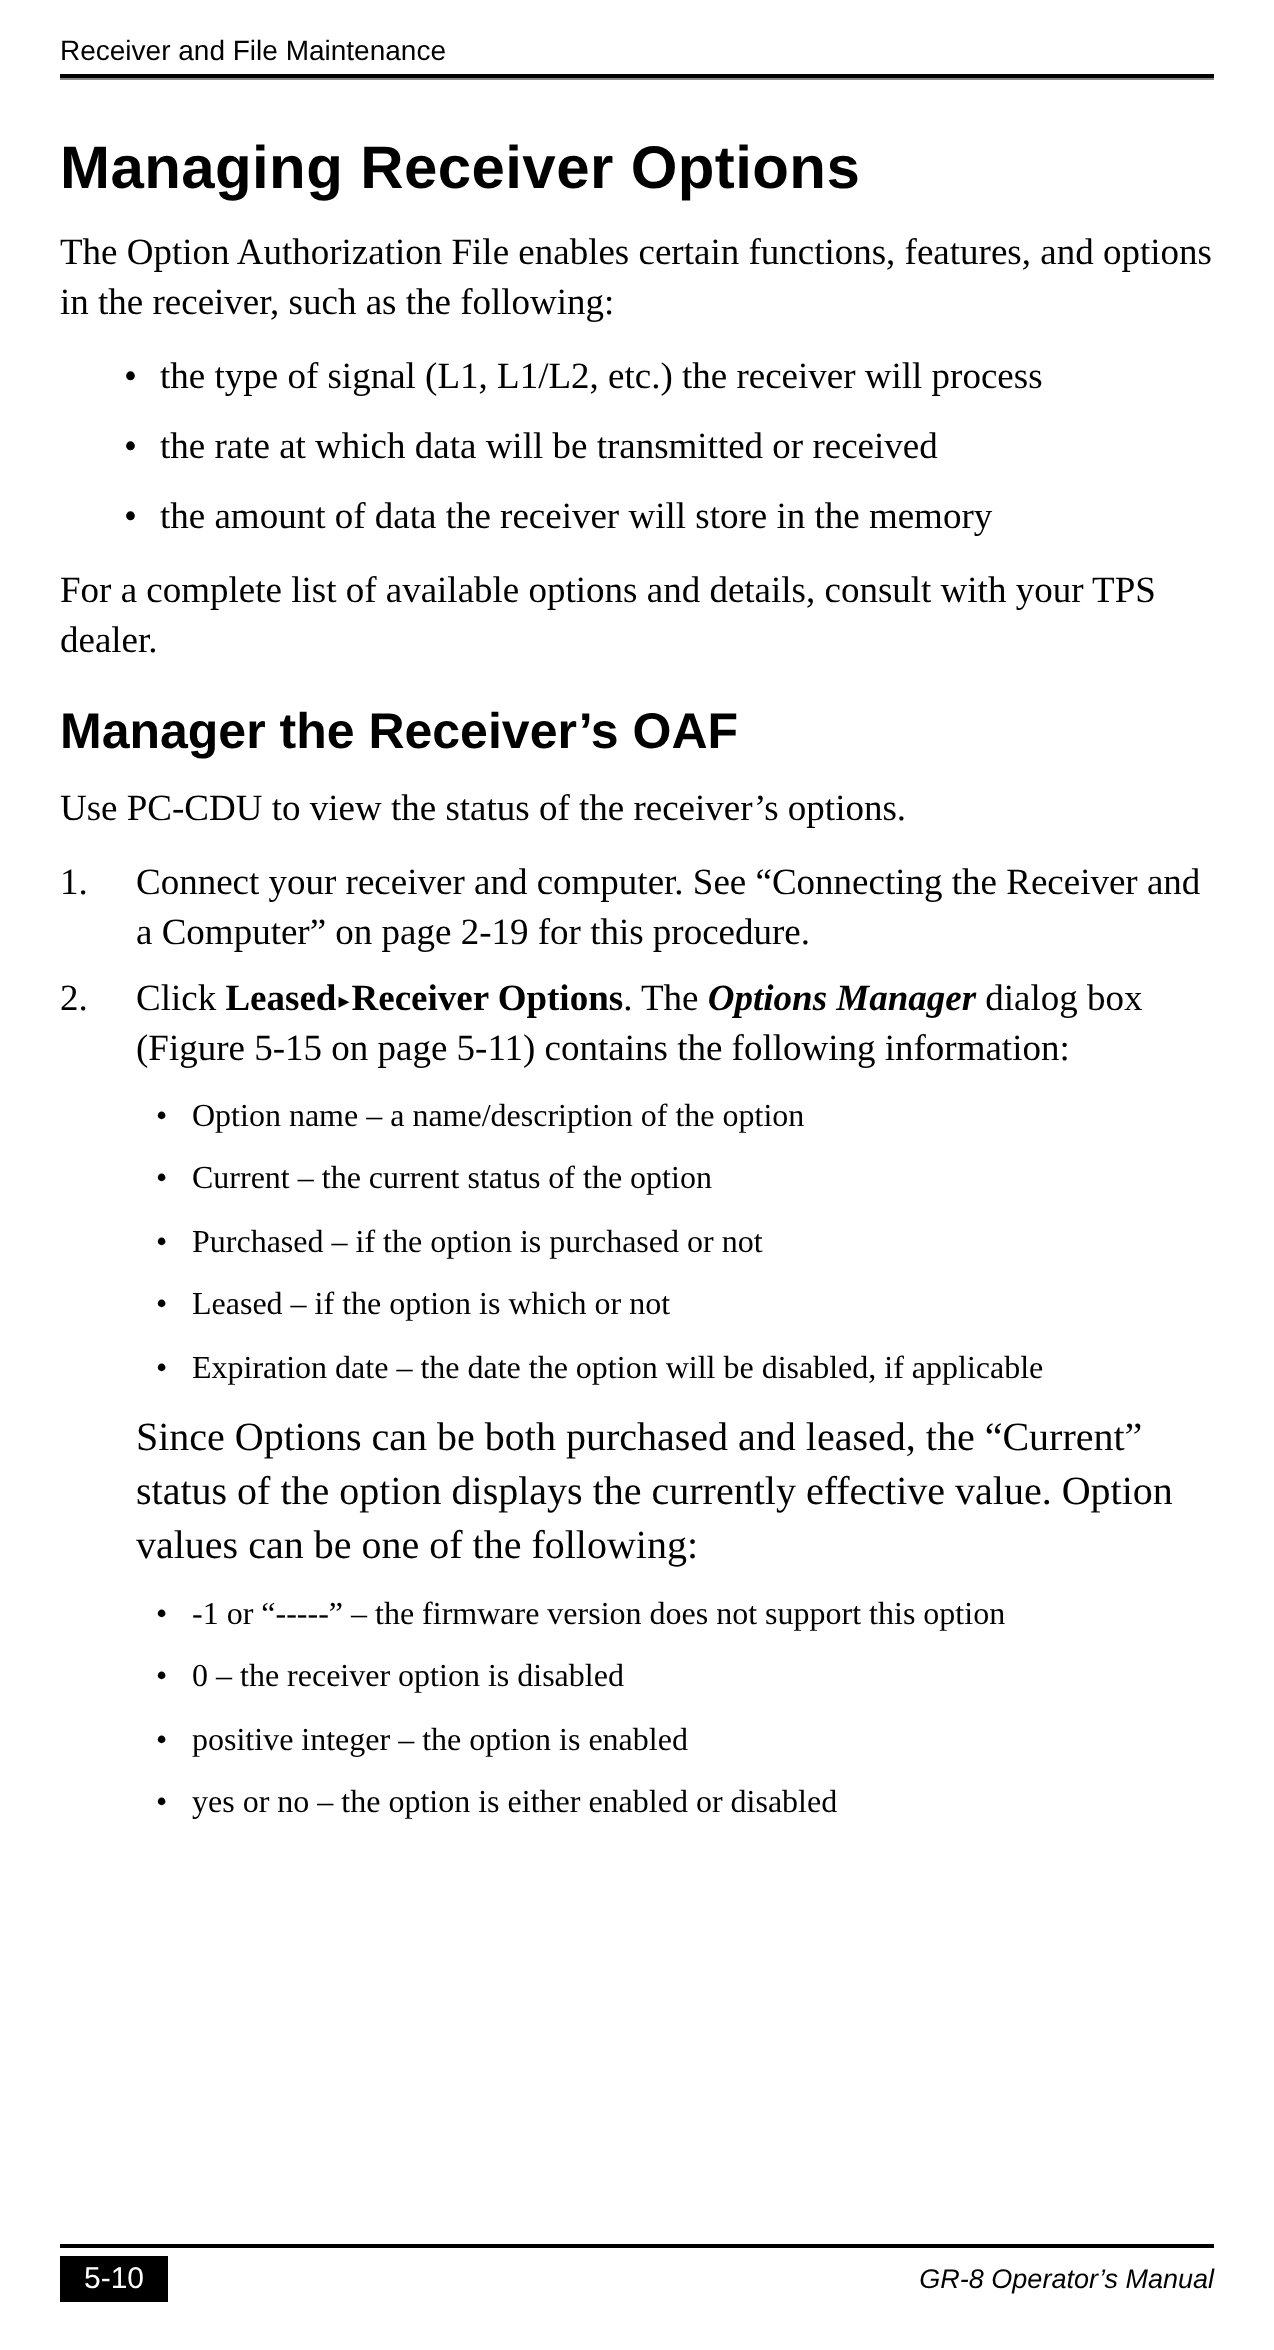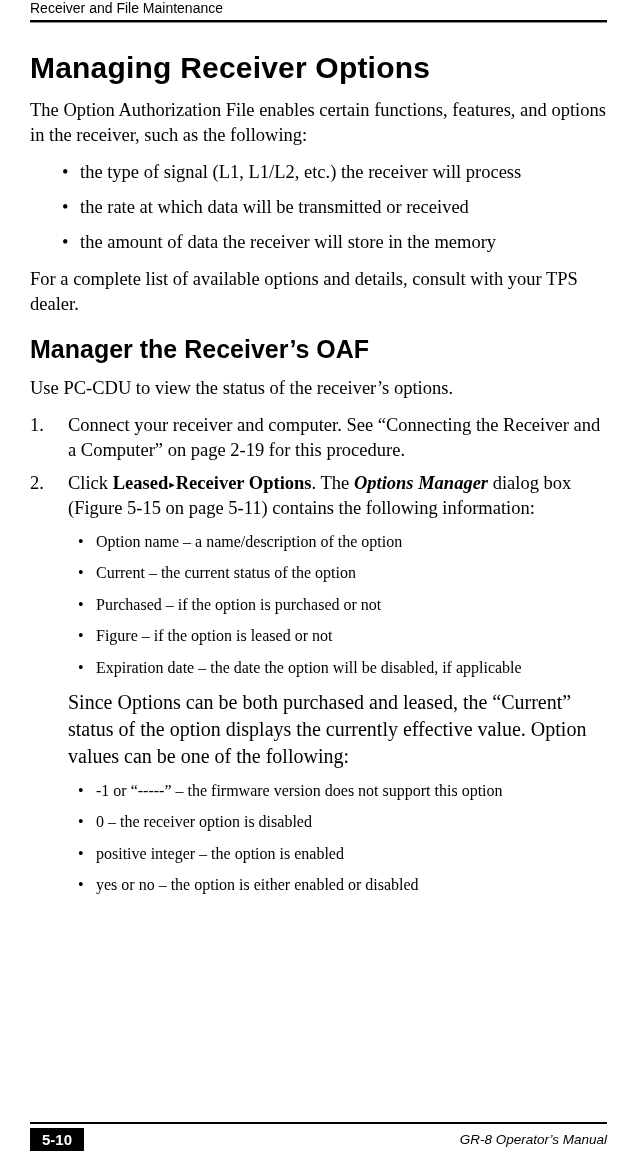--- a/index.html
+++ b/index.html
@@ -14,21 +14,21 @@
       font-family: "Times New Roman", Times, serif;
       color: #000;
       position: relative;
     }
     .page {
       padding: 0 30px;
     }
     .header-bar {
       display: flex;
       align-items: center;
-      padding-top: 0;
+      padding-top: 17px;
       margin-bottom: 4px;
     }
     .header-title {
       font-family: Arial, Helvetica, sans-serif;
       font-size: 14px;
     }
     .header-rule {
       border-top: 2px solid #000;
       border-bottom: 1px solid #888;
       height: 3px;
@@ -140,21 +140,21 @@
       margin-bottom: 0;
     }
     .footer-row {
       display: flex;
       align-items: center;
       justify-content: space-between;
       margin-top: 4px;
     }
     .page-num {
       font-family: "Arial Black", Arial, Helvetica, sans-serif;
-      font-weight: 700;
+      font-weight: 400;
       font-size: 15px;
       color: #fff;
       background: #000;
       padding: 3px 12px;
       display: inline-block;
     }
     .manual-label {
       font-family: Arial, Helvetica, sans-serif;
       font-size: 13.5px;
       font-style: italic;
@@ -193,21 +193,21 @@
     <li>
       <span class="num">2.</span>
       <span>
         <span>Click </span><span class="bold">Leased</span><span class="tri">▸</span><span class="bold">Receiver Options</span><span>. The </span><span class="bolditalic">Options Manager</span><span> dialog box (Figure 5-15 on page 5-11) contains the following information:</span>
       </span>
 
       <ul class="sub-bullets">
         <li>Option name – a name/description of the option</li>
         <li>Current – the current status of the option</li>
         <li>Purchased – if the option is purchased or not</li>
-        <li>Figure – if the option is leased or not</li>
+        <li>Leased – if the option is which or not</li>
         <li>Expiration date – the date the option will be disabled, if applicable</li>
       </ul>
 
       <p class="ol-para">Since Options can be both purchased and leased, the “Current” status of the option displays the currently effective value. Option values can be one of the following:</p>
 
       <ul class="sub-bullets">
         <li>-1 or “-----” – the firmware version does not support this option</li>
         <li>0 – the receiver option is disabled</li>
         <li>positive integer – the option is enabled</li>
         <li>yes or no – the option is either enabled or disabled</li>

